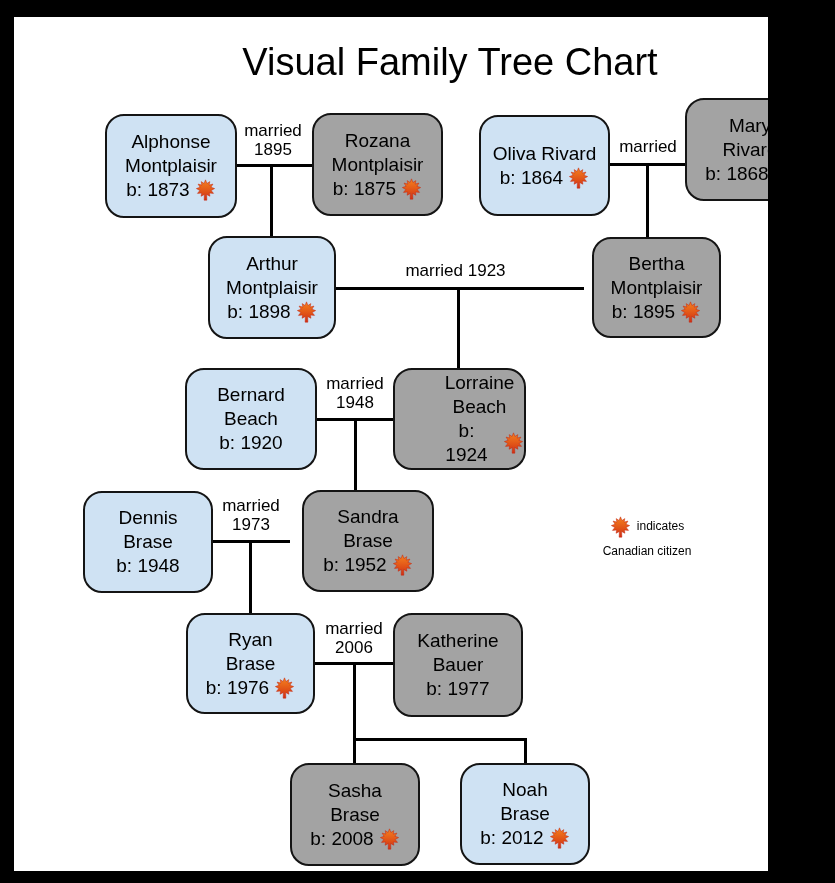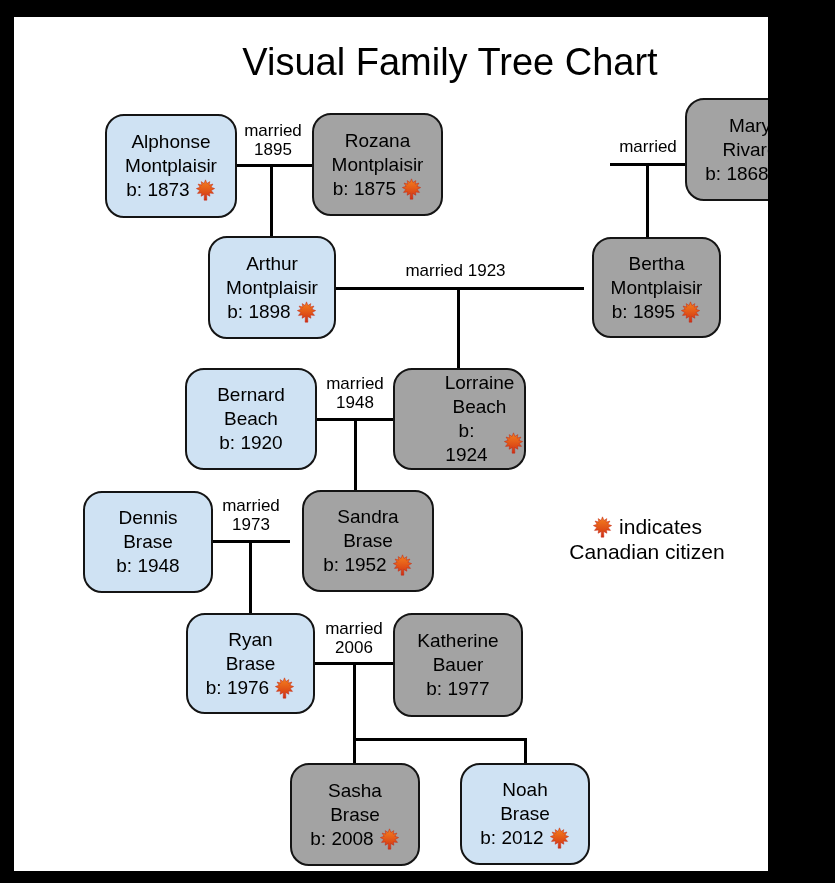--- a/index.html
+++ b/index.html
@@ -48,21 +48,21 @@
   .mlabel {
     position: absolute;
     text-align: center;
     font-size: 17px;
     line-height: 19px;
   }
   .legend {
     position: absolute;
     left: 552px; top: 514px; width: 190px;
     text-align: center;
-    font-size: 21px;
+    font-size: 12px;
     line-height: 25px;
   }
   .legend-line1 { display: flex; align-items: center; justify-content: center; gap: 6px; }
   .hidden-defs { position: absolute; width: 0; height: 0; overflow: hidden; }
 </style>
 </head>
 <body>
 
 <div class="page">
   <div class="canvas"></div>
@@ -135,20 +135,29 @@
     <div>Rozana</div>
     <div>Montplaisir</div>
     <div class="birth-line">
         <span>b: 1875</span>
         <svg class="leaf">
           <use href="#leaf"></use>
         </svg>
       </div>
   </div>
 
+  <div class="person blue" style="left:479px;top:115px;width:131px;height:101px;">
+    <div>Oliva Rivard</div>
+    <div class="birth-line">
+        <span>b: 1864</span>
+        <svg class="leaf">
+          <use href="#leaf"></use>
+        </svg>
+      </div>
+  </div>
 
   <div class="person pink" style="left:685px;top:98px;width:130px;height:103px;">
     <div>Mary</div>
     <div>Rivard</div>
     <div class="birth-line">
         <span>b: 1868</span>
         <svg class="leaf">
           <use href="#leaf"></use>
         </svg>
       </div>

